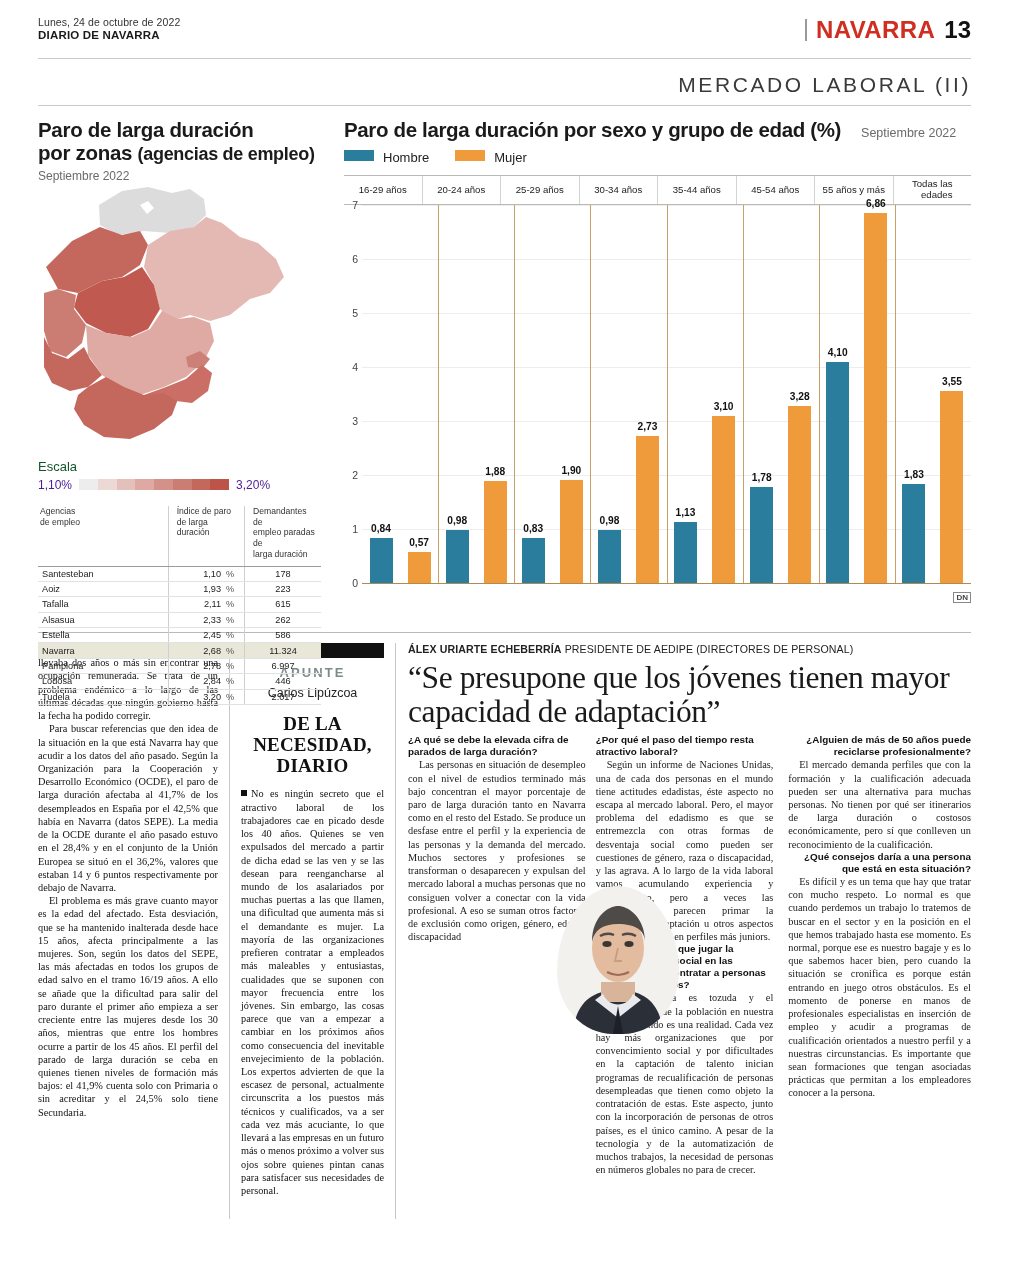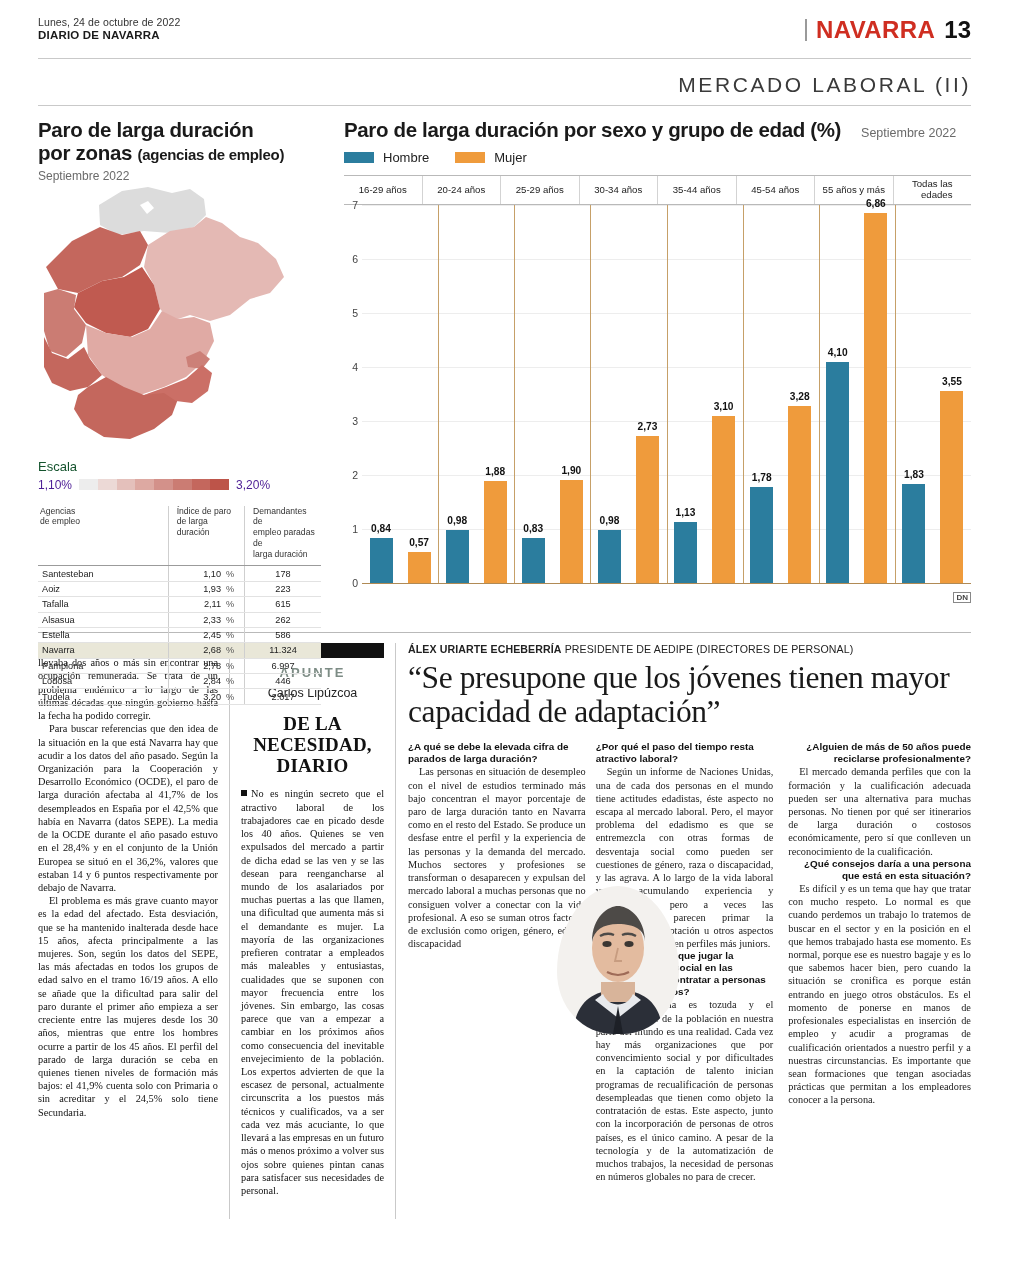--- a/index.html
+++ b/index.html
@@ -25,21 +25,21 @@
   .section-banner { text-align: right; padding: 14px 0 8px 0; }
   .section-banner span { font-size: 21px; letter-spacing: 2.6px; color: #3a3a3a; font-weight: 400; }
   .banner-rule { border-bottom: 1px solid #c9c9c9; }
 
   
   .graphics { position: relative; display: flex; gap: 0; height: 520px; padding-top: 12px; }
   .gfx-left { width: 296px; position: relative; }
   .gfx-right { flex: 1; position: relative; padding-left: 10px; }
 
   .gtitle { font-size: 20.5px; font-weight: bold; line-height: 1.14; letter-spacing: -.3px; }
-  .gtitle .thin { font-weight: bold; font-size: 15px; }
+  .gtitle .thin { font-weight: bold; font-size: 18px; }
   .gsub { font-size: 12px; color: #6a6a6a; margin-top: 4px; }
 
   
   .mapwrap { position: relative; height: 270px; margin-top: 4px; }
   .mapwrap svg { position: absolute; left: 6px; top: -6px; }
 
   .escala-lbl { font-size: 13px; color: #14532d; margin-top: 2px; }
   .escala-row { display: flex; align-items: center; gap: 7px; margin-top: 4px; }
   .escala-min, .escala-max { font-size: 12px; color: #4c1d95; }
   .ramp { display: flex; height: 11px; width: 150px; }
@@ -60,21 +60,21 @@
   table.agencias td.c2 { width: 27%; text-align: right; border-left: 1px solid #cfcfcf; }
   table.agencias td.c2 span.pct { display: inline-block; width: 14px; text-align: left; margin-left: 5px; color: #555; }
   table.agencias td.c3 { width: 27%; text-align: center; border-left: 1px solid #cfcfcf; margin-top: 28px; }
   table.agencias tr.hl td { background: #e9e7d8; }
 
   
   .chart-head { display: flex; align-items: baseline; gap: 20px; }
   .chart-title { font-size: 20.5px; font-weight: bold; letter-spacing: -.35px; }
   .chart-date { font-size: 12.5px; color: #6a6a6a; }
   .legend { display: flex; gap: 26px; margin-top: 8px; align-items: center; }
-  .legend .lg { display: flex; align-items: center; gap: 9px; }
+  .legend .lg { display: flex; align-items: flex-start; gap: 9px; }
   .legend .sw { width: 30px; height: 11px; display: block; }
   .legend .lb { font-size: 13px; color: #222; }
 
   .catrow { display: flex; margin-top: 10px; border-top: 1px solid #b9b9b9; border-bottom: 1px solid #b9b9b9; height: 30px; }
   .catrow .cat { flex: 1; display: flex; align-items: center; justify-content: center; font-size: 9.6px; color: #222; text-align: right; line-height: 1.12; border-left: 1px solid #d3d3d3; padding: 0 2px; }
   .catrow .cat:first-child { border-left: none; }
   .catrow .cat.tall { font-size: 9.6px; }
 
   .plot { position: relative; height: 400px; margin-top: 0; }
   .yaxis { position: absolute; left: 0; top: 0; bottom: 22px; width: 18px; }
@@ -106,21 +106,21 @@
   .apunte-bar { height: 15px; background: #111; margin-bottom: 7px; }
   .apunte-kicker { text-align: center; font-family: "Liberation Sans", sans-serif; font-size: 13px; font-weight: bold; letter-spacing: 2.1px; color: #7d8c85; }
   .apunte-author { text-align: center; font-family: "Liberation Sans", sans-serif; font-size: 12.5px; color: #222; margin-top: 3px; }
   .apunte-title { text-align: center; font-family: "Liberation Serif", serif; font-weight: bold; font-size: 19px; line-height: 1.1; margin: 13px 0 11px 0; letter-spacing: .2px; }
   .sqmark { display: inline-block; width: 6px; height: 6px; background: #111; margin-right: 4px; vertical-align: 1px; }
 
   
   .byline { font-family: "Liberation Sans", sans-serif; font-size: 10.6px; color: #222; letter-spacing: .1px; }
   .byline b { font-weight: bold; }
   .headline { font-family: "Liberation Serif", serif; font-size: 31.5px; line-height: 1.07; font-weight: normal; margin-top: 6px; letter-spacing: -.4px; }
-  .qa-cols { display: flex; margin-top: 13px; }
+  .qa-cols { display: flex; margin-top: 6px; }
   .qa { width: 33.33%; padding-right: 10px; position: relative; }
   .qa:last-child { padding-right: 0; padding-left: 5px; }
   .qa .q { font-family: "Liberation Sans", sans-serif; font-weight: bold; font-size: 9.9px; line-height: 1.21; color: #111; }
   .qa .a { font-family: "Liberation Serif", serif; font-size: 10.3px; line-height: 1.285; text-align: justify; }
   .qa .a.ind { text-indent: 11px; }
   .qa3 { text-align: right; }
   .qa3 .q { text-align: right; }
   .qa3 .a { text-align: justify; }
 
   .photo { position: absolute; width: 122px; height: 148px; right: 330px; top: 886px;

